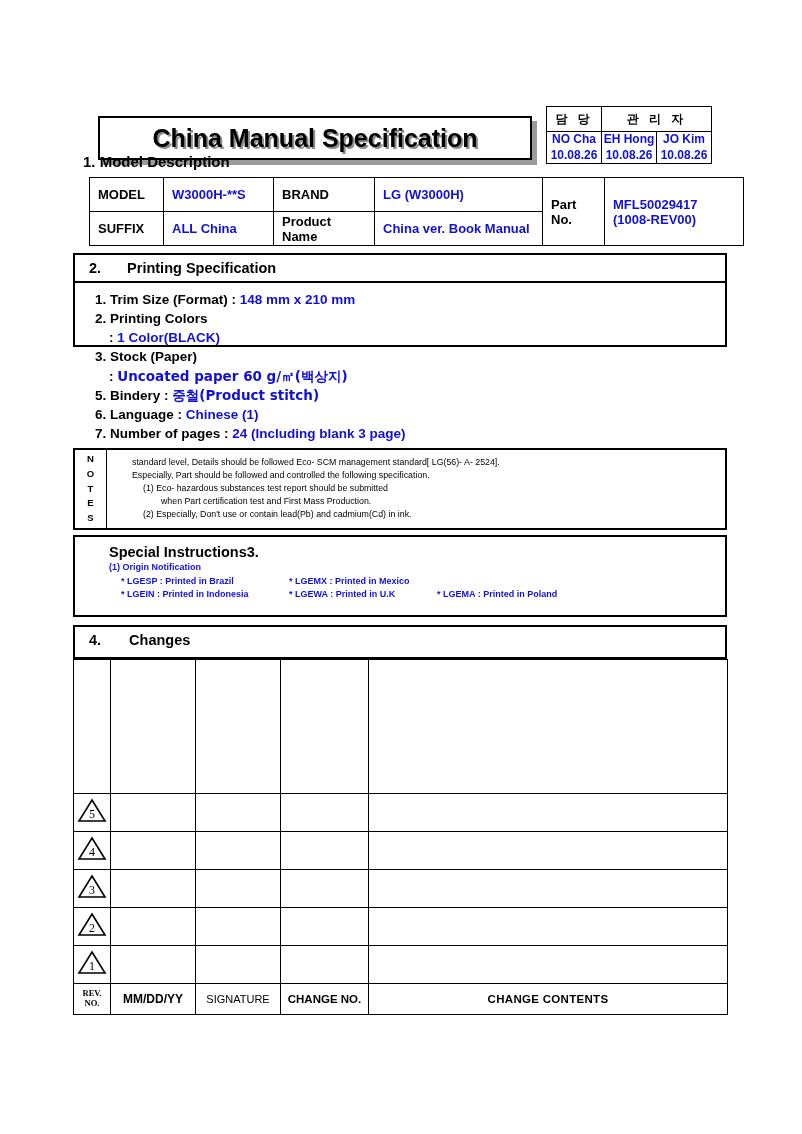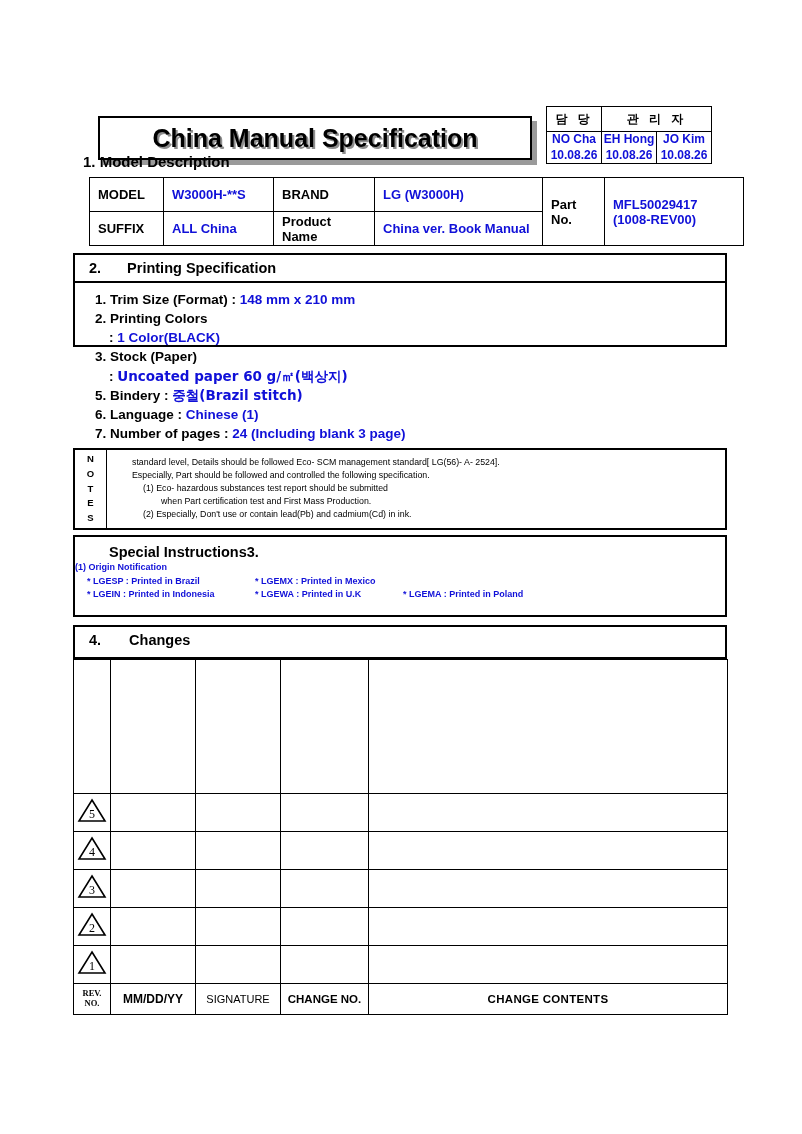--- a/index.html
+++ b/index.html
@@ -164,20 +164,21 @@
   #special-box { top: 432px; height: 78px; }
   .spec-head {
     font-size: 14.5px;
     font-weight: bold;
     padding: 7px 0 1px 34px;
   }
   .origin {
     color: #1010d8;
     font-size: 9px;
     font-weight: bold;
+    padding-left: 34px;
     line-height: 1.52;
   }
   .origin-row { display: flex; padding-left: 12px; }
   .origin-row span { display: inline-block; }
   .oc1 { width: 168px; }
   .oc2 { width: 148px; }
 
   
   #changes-box { top: 522px; height: 30px; }
   .changes-title {
@@ -292,21 +293,21 @@
   <div class="box" id="printing-box">
     <div class="band-title">
       <span class="num" style="padding-right:26px;">2.</span><span>Printing Specification</span>
     </div>
     <div class="spec-list" id="spec-list">
         <div><span class="lbl">1. Trim Size (Format) : </span><span class="val">148 mm x 210 mm</span></div>
         <div><span class="lbl">2. Printing Colors</span></div>
         <div class="indent"><span class="lbl">: </span><span class="val">1 Color(BLACK)</span></div>
         <div><span class="lbl">3. Stock (Paper)</span></div>
         <div class="indent"><span class="lbl">: </span><span class="val kr">Uncoated paper 60 g/㎡(백상지)</span></div>
-        <div><span class="lbl">5. Bindery  : </span><span class="val kr">중철(Brazil stitch)</span></div>
+        <div><span class="lbl">5. Bindery  : </span><span class="val kr">중철(Product stitch)</span></div>
         <div><span class="lbl">6. Language : </span><span class="val">Chinese (1)</span></div>
         <div><span class="lbl">7. Number of pages : </span><span class="val">24 (Including blank 3 page)</span></div>
       </div>
   </div>
 
   <div class="box" id="notes-box">
     <div class="notes-flex">
       <div class="notes-left" id="notes-side">
           <div>N</div>
           <div>O</div>

